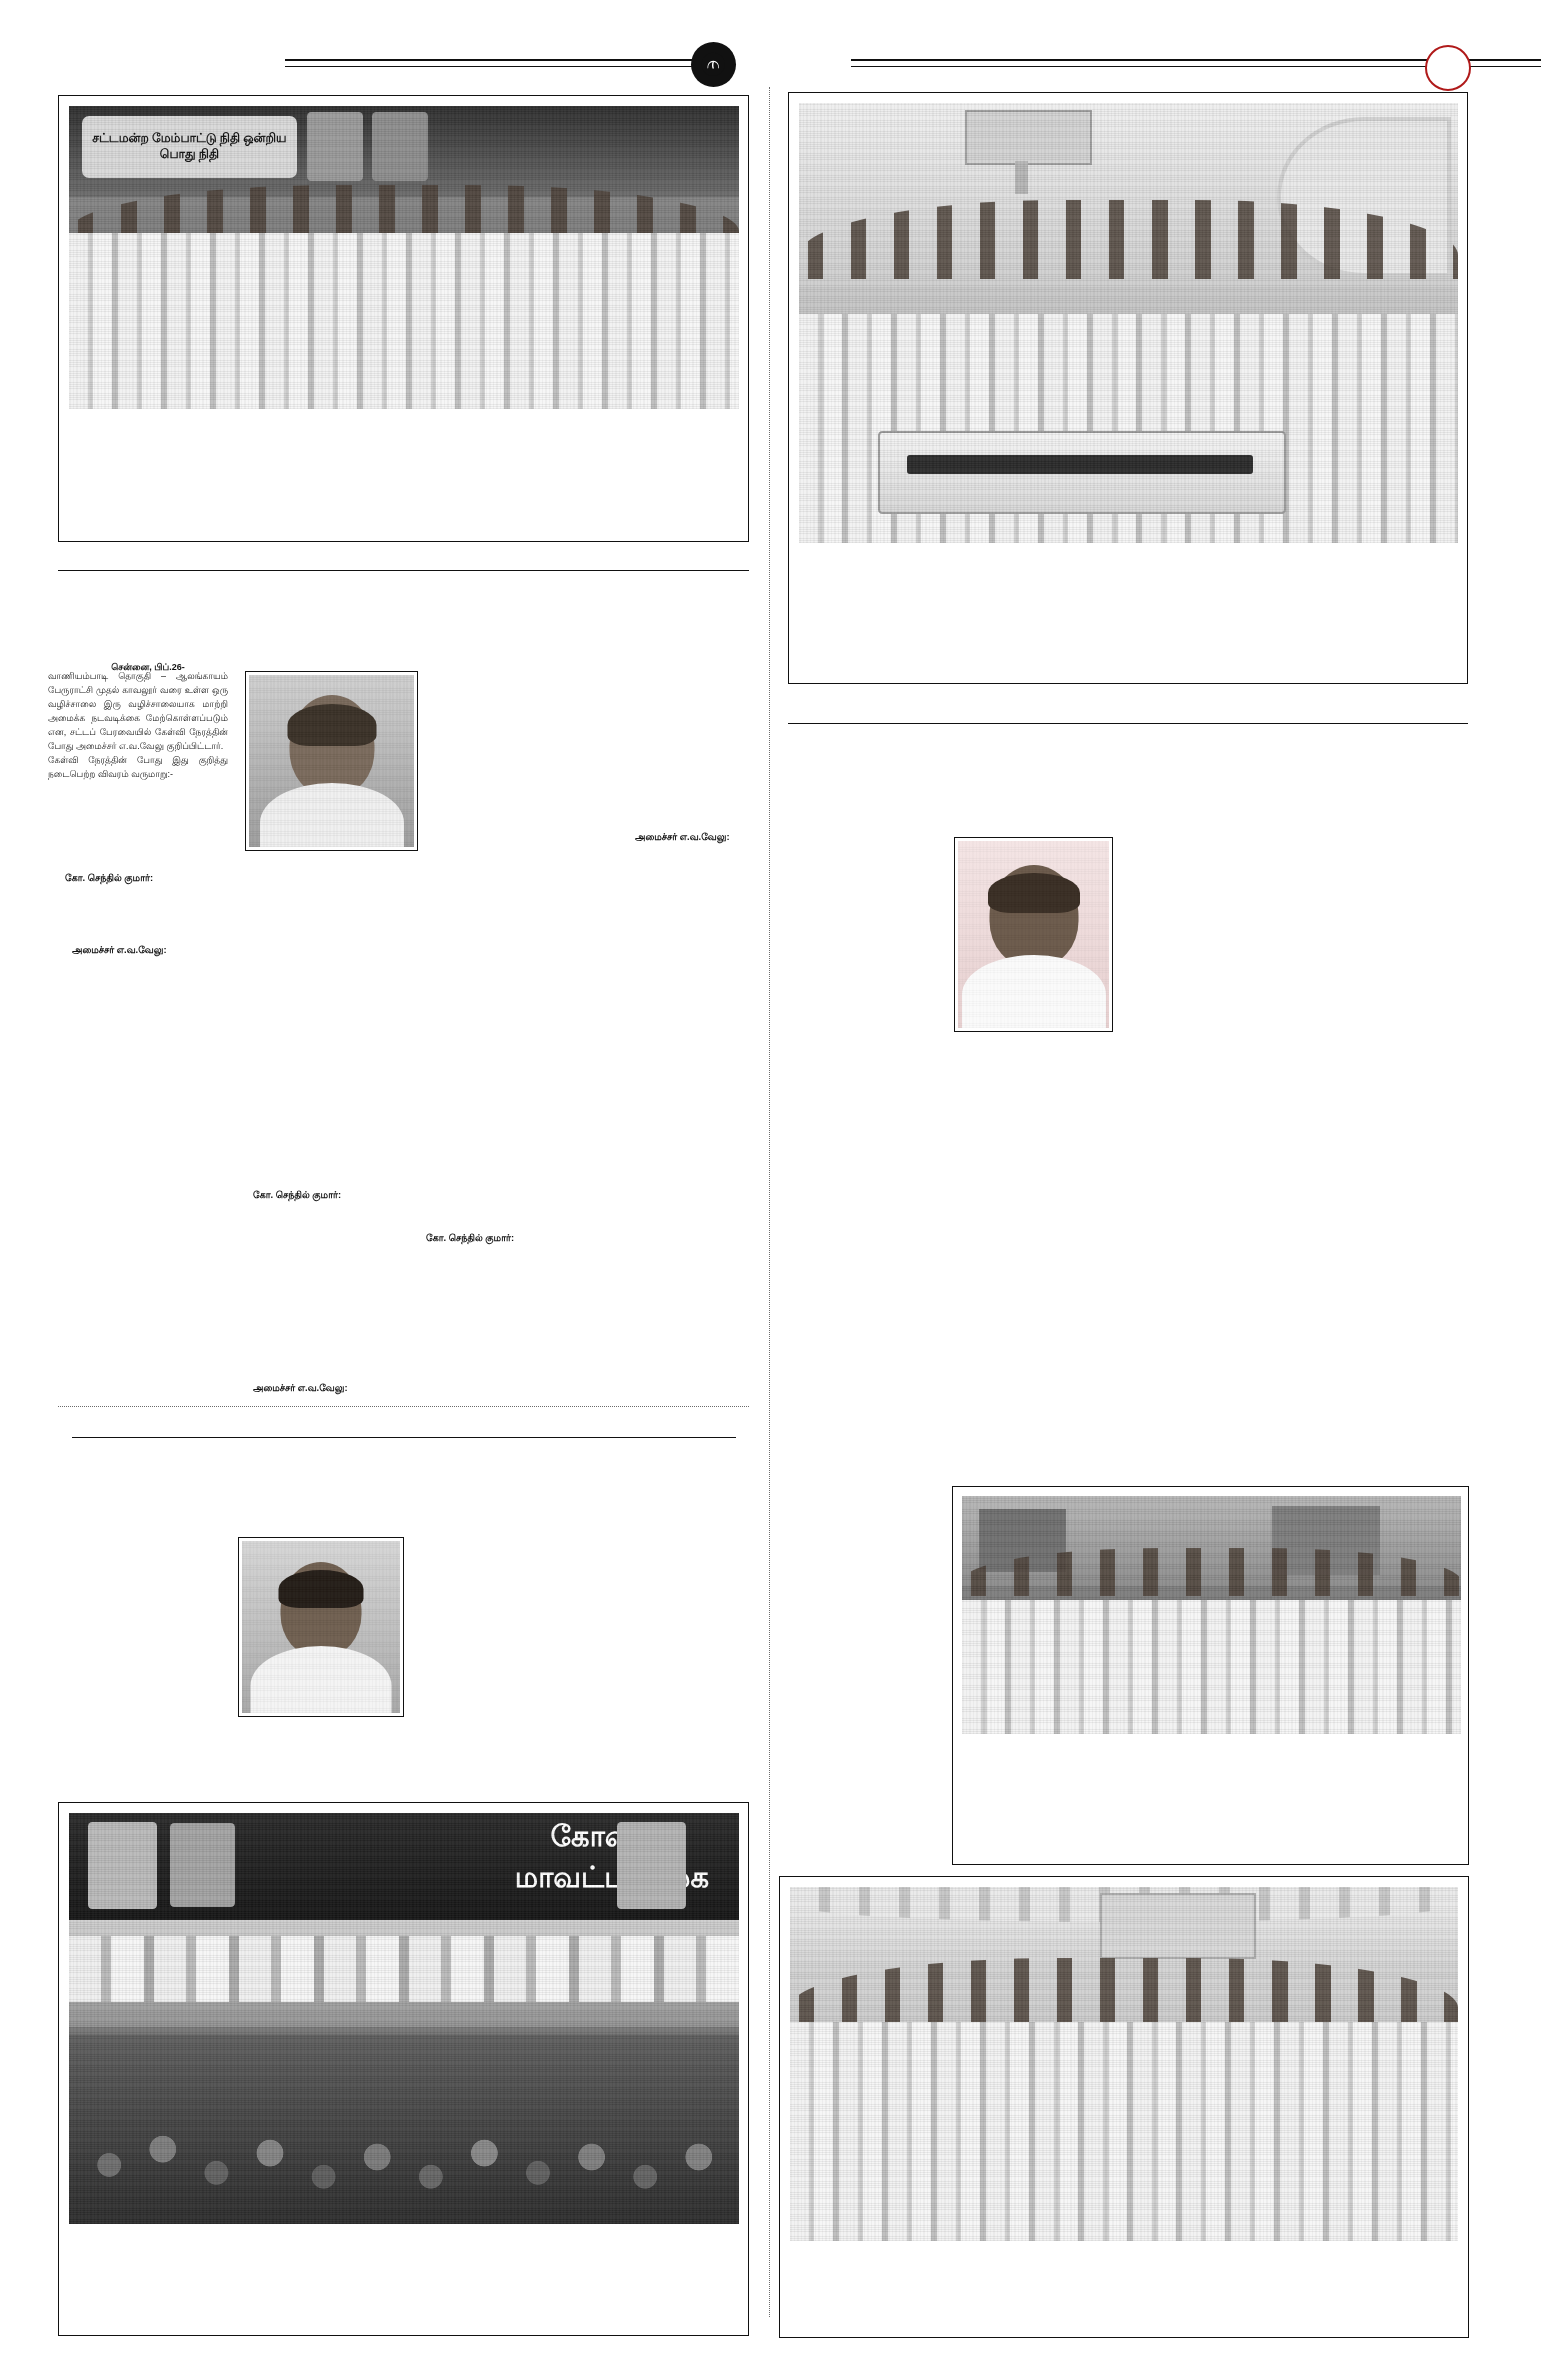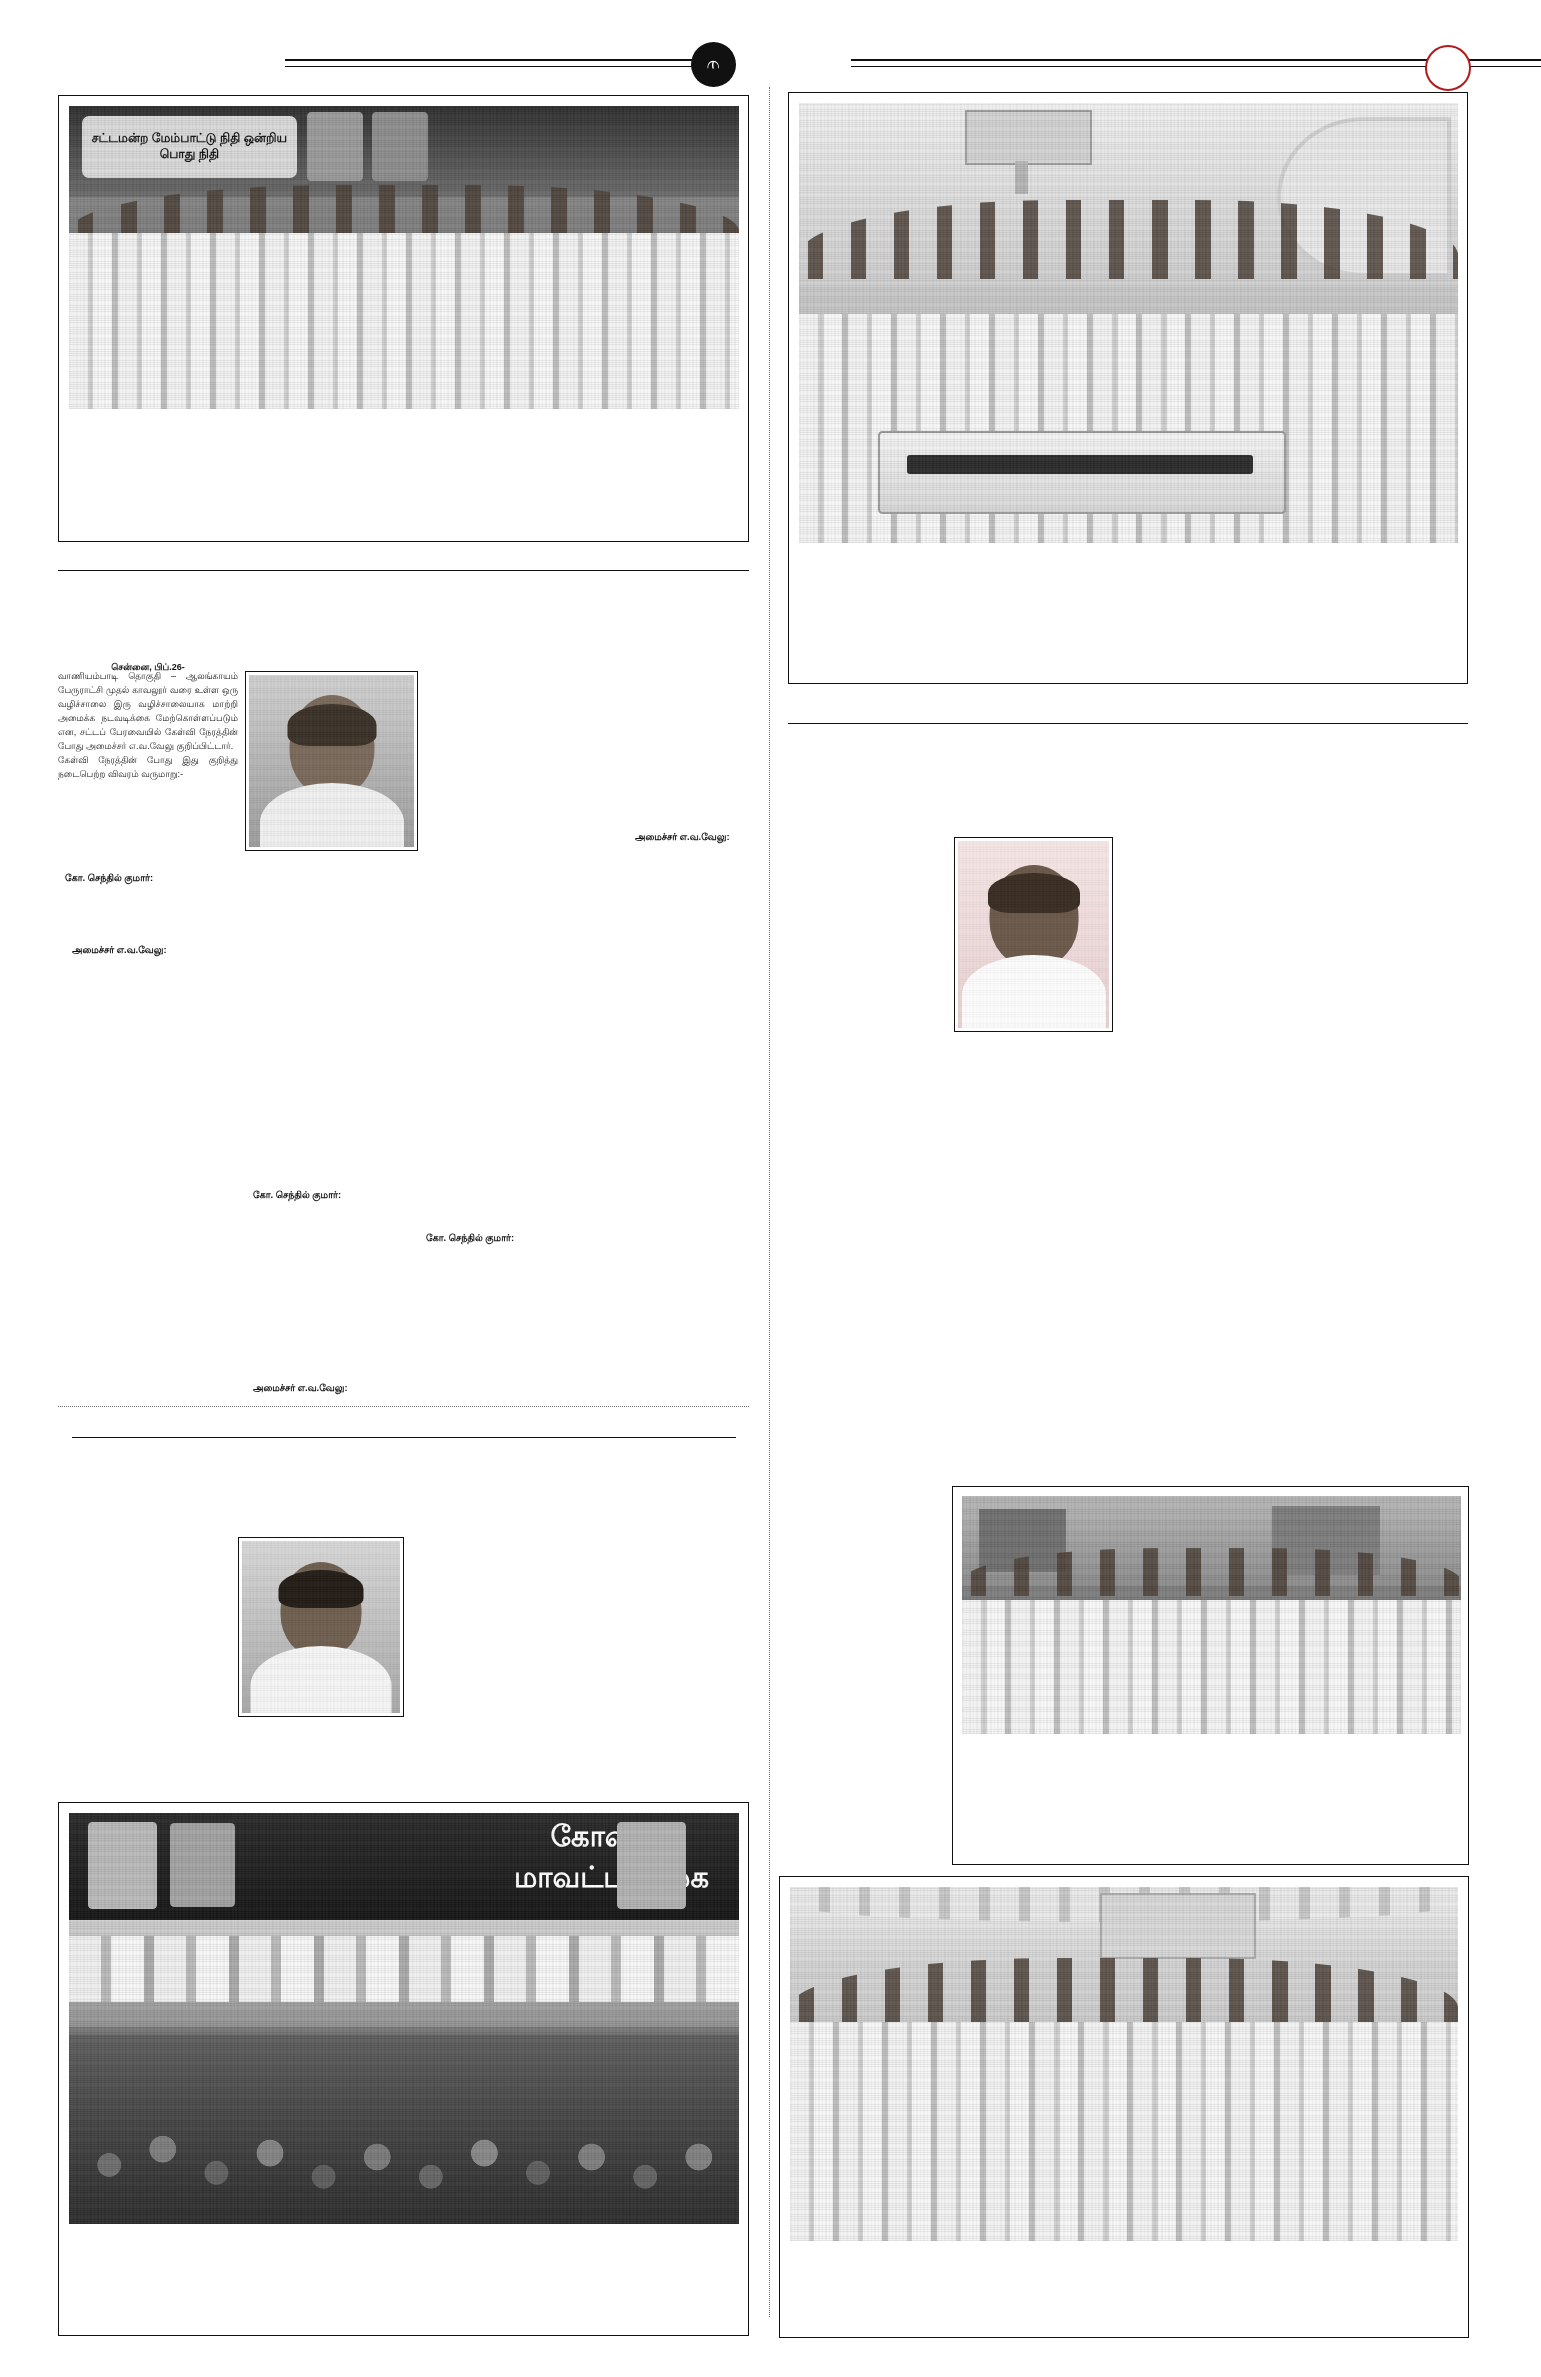--- a/index.html
+++ b/index.html
@@ -16,21 +16,21 @@
   .mast-circle{position:absolute;left:1425px;top:45px;width:42px;height:42px;border-radius:50%;
     border:2.9px solid #b01a1a;background:#fff;}
 
   
   .col-divider{position:absolute;left:769px;top:87px;width:0;height:2230px;border-left:1.4px dotted #6a6a6a;}
 
   
   .framed{position:absolute;border:1.4px solid #111;background:#fff;box-sizing:border-box;}
   .photo{position:absolute;background:#8e8e8e;overflow:hidden;}
   .cap{position:absolute;font-size:9.4px;line-height:1.45;color:#111;}
-  .ph-dark{background:linear-gradient(180deg,#9c9c9c 0%,#6e6e6e 60%,#4c4c4c 100%);}
+  .ph-dark{background:linear-gradient(180deg,#9c9c9c 0%,#6e6e6e 60%,#4c4c4c 100%);font-family:Liberation Serif, serif;}
   .ph-room{background:linear-gradient(180deg,#e3e3e3 0%,#cdcdcd 35%,#9f9f9f 100%);}
   .grain{position:absolute;inset:0;opacity:.55;
      background-image:
        repeating-linear-gradient(0deg,rgba(0,0,0,.10) 0 0.7px,rgba(255,255,255,.05) 0.7px 2.2px),
        repeating-linear-gradient(90deg,rgba(0,0,0,.07) 0 0.7px,rgba(255,255,255,.04) 0.7px 1.4px);}
   .crowd{position:absolute;left:0;right:0;bottom:0;height:52%;
      background:
        radial-gradient(circle at 6% 70%,#6e6e6e 0 11.5px,transparent 12.3px),
        radial-gradient(circle at 14% 62%,#7d7d7d 0 13px,transparent 13.7px),
        radial-gradient(circle at 22% 74%,#616161 0 11.5px,transparent 12.3px),
@@ -96,21 +96,21 @@
       <div style="position:absolute;left:303px;top:5.8px;width:56px;height:69px;background:#8d8d8d;border-radius:4.3px;"></div>
       <div class="heads-row" style="top:26%;"></div>
       <div class="people-row" style="height:58%;"></div>
       <div class="grain"></div>
     </div>
     <div class="cap" style="left:11.5px;top:326px;width:664px;"></div>
   </div>
 
   <div class="hr-thin" style="left:58px;top:570px;width:691px;"></div>
 
-  <div class="tamil" style="position:absolute;left:58px;top:670px;width:180px;white-space:pre-line;">வாணியம்பாடி தொகுதி – ஆலங்காயம் பேருராட்சி முதல் காவலூர் வரை உள்ள ஒரு வழிச்சாலை இரு வழிச்சாலையாக மாற்றி அமைக்க நடவடிக்கை மேற்கொள்ளப்படும் என, சட்டப் பேரவையில் கேள்வி நேரத்தின் போது அமைச்சர் எ.வ.வேலு குறிப்பிட்டார்.
+  <div class="tamil" style="position:absolute;left:48px;top:670px;width:180px;white-space:pre-line;">வாணியம்பாடி தொகுதி – ஆலங்காயம் பேருராட்சி முதல் காவலூர் வரை உள்ள ஒரு வழிச்சாலை இரு வழிச்சாலையாக மாற்றி அமைக்க நடவடிக்கை மேற்கொள்ளப்படும் என, சட்டப் பேரவையில் கேள்வி நேரத்தின் போது அமைச்சர் எ.வ.வேலு குறிப்பிட்டார்.
 கேள்வி நேரத்தின் போது இது குறித்து நடைபெற்ற விவரம் வருமாறு:-</div>
   <div style="position:absolute;left:58px;top:662px;width:180px;text-align:center;font-size:9px;font-weight:bold;">சென்னை, பிப்.26-</div>
 
   <div class="portrait" style="left:245px;top:671px;width:173px;height:180px;">
     <div class="inner">
       <div style="position:absolute;inset:0;background:linear-gradient(180deg,#cfcfcf,#9d9d9d);"></div>
       <div class="face" style="top:20px;width:85px;height:101px;background:#7a6a5c;"></div>
       <div style="position:absolute;left:50%;transform:translateX(-50%);top:108px;width:144px;height:79px;background:#efefef;border-radius:50% 50% 0 0;"></div>
       <div style="position:absolute;left:50%;transform:translateX(-50%);top:29px;width:89px;height:42px;background:#3b3228;border-radius:60% 60% 30% 30%;"></div>
       <div class="grain" style="opacity:.35;"></div>

